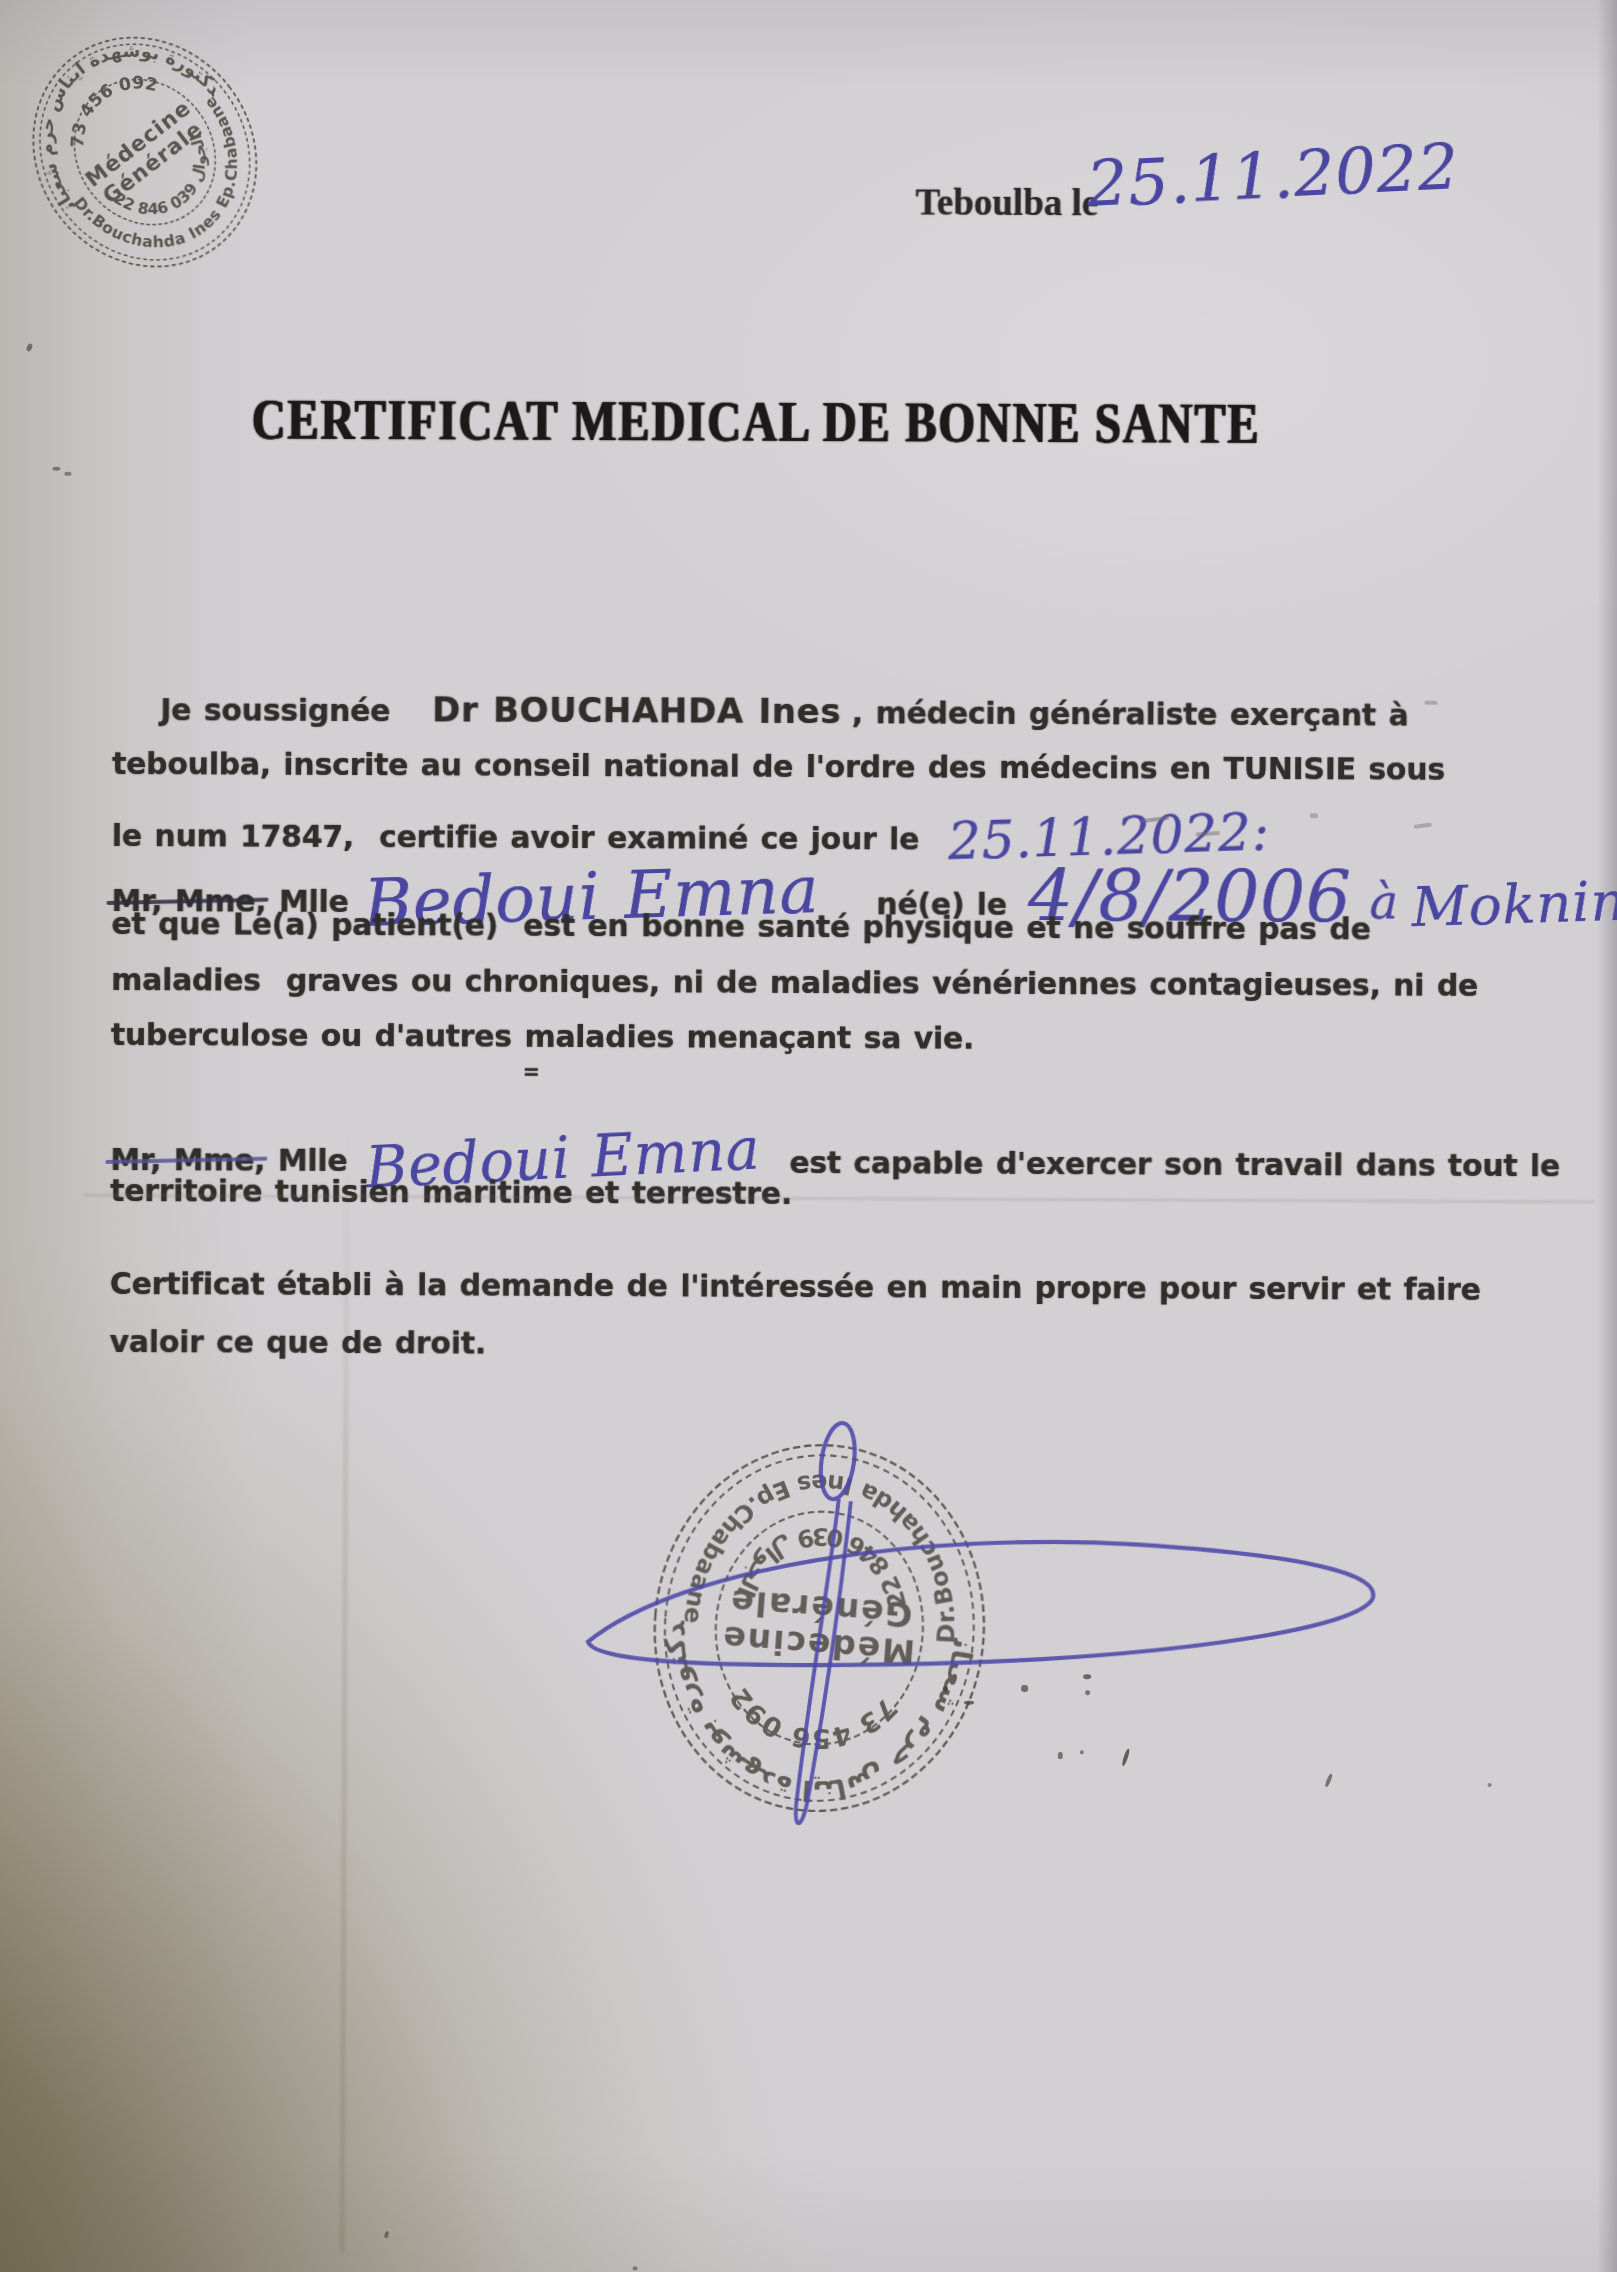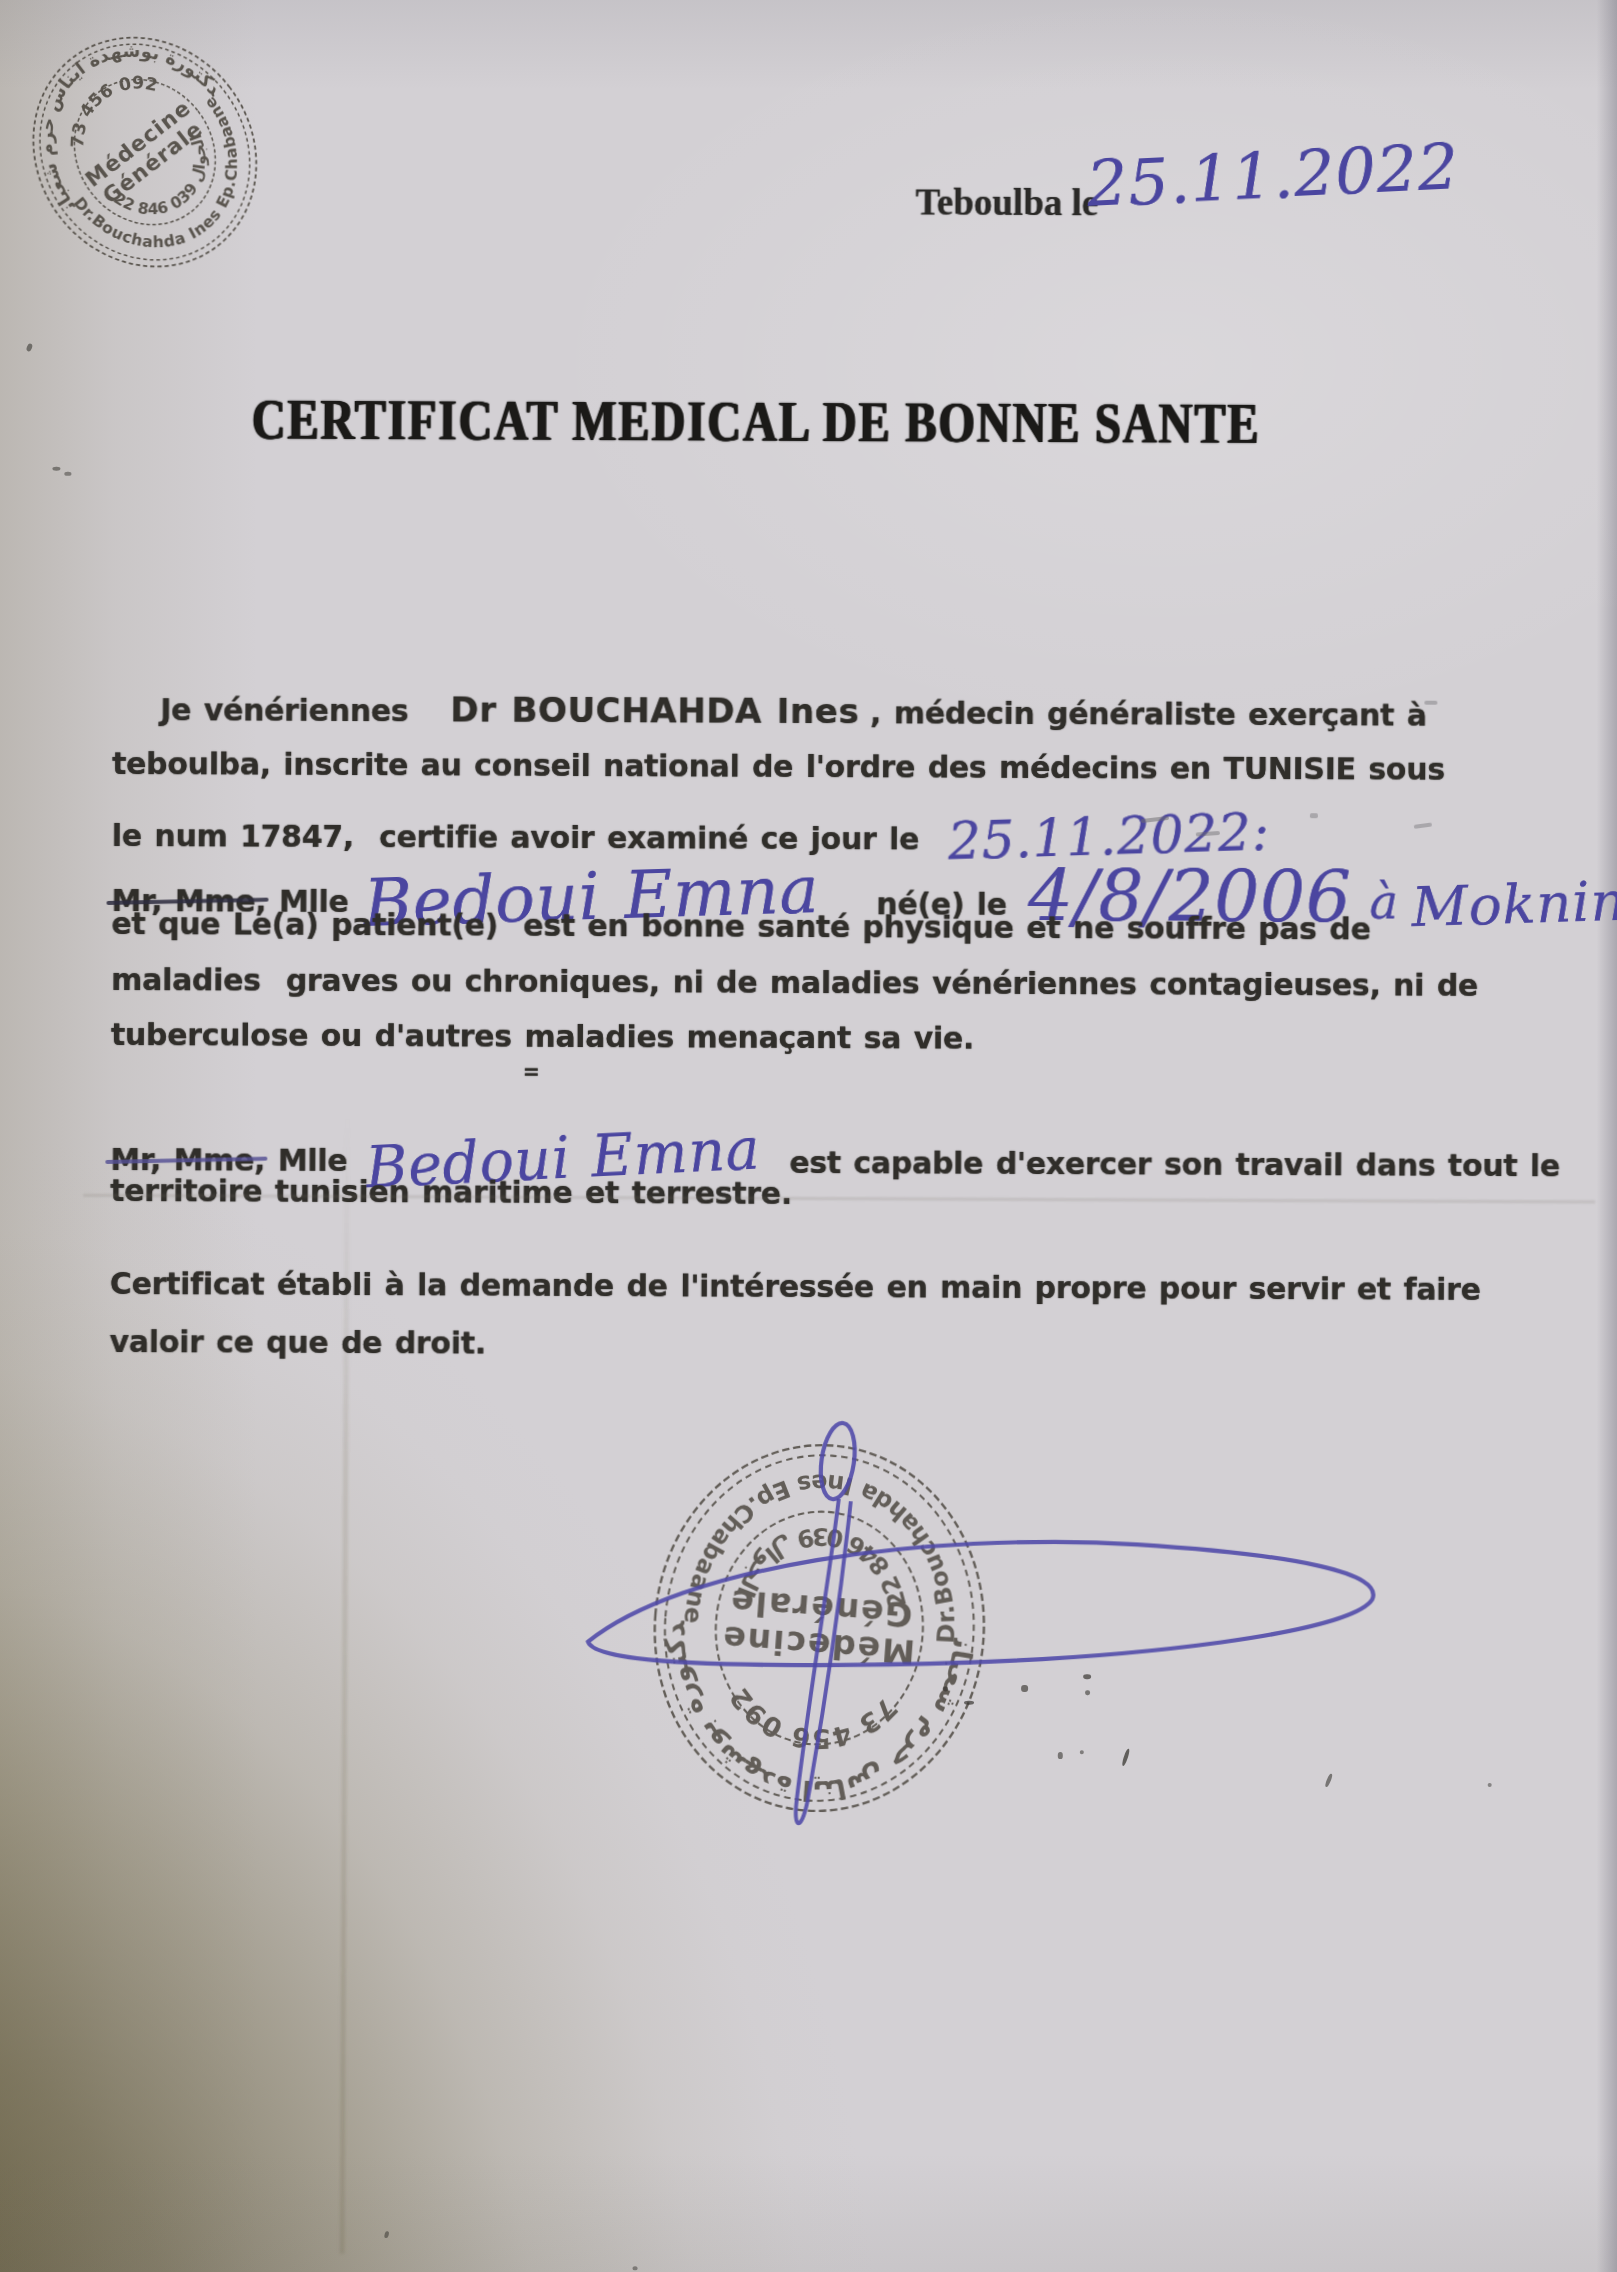--- a/index.html
+++ b/index.html
@@ -85,21 +85,21 @@
         <text class="stamp-text" x="235" y="284" font-size="36" letter-spacing="2" text-anchor="middle">Générale</text>
       </g>
     </svg>
 
     <div class="place">Teboulba le</div>
     <div class="hw" style="position:absolute;left:1083px;top:137px;font-size:64px;transform:rotate(-3deg);">25.11.2022</div>
 
     <div class="title">CERTIFICAT MEDICAL DE BONNE SANTE</div>
 
     <div class="line print" style="top:690px;">
-      <span style="margin-left:48px;">Je vénériennes</span>
+      <span style="margin-left:48px;">Je soussignée</span>
       <span style="margin-left:42px;font-size:34px;letter-spacing:0.6px;">Dr BOUCHAHDA Ines</span>
       <span style="margin-left:10.8px;">, médecin généraliste exerçant à</span>
     </div>
     <div class="line print" style="top:748px;">teboulba, inscrite au conseil national de l'ordre des médecins en TUNISIE sous</div>
     <div class="line print" style="top:799px;">
       <span>le num 17847,  certifie avoir examiné ce jour le</span>
       <span class="hw" style="font-size:52px;margin-left:29px;position:relative;top:3.6px;transform:rotate(-2deg);">25.11.2022:</span>
     </div>
     <div class="line" style="top:846px;">
       <span class="print struck">Mr, Mme,</span>

